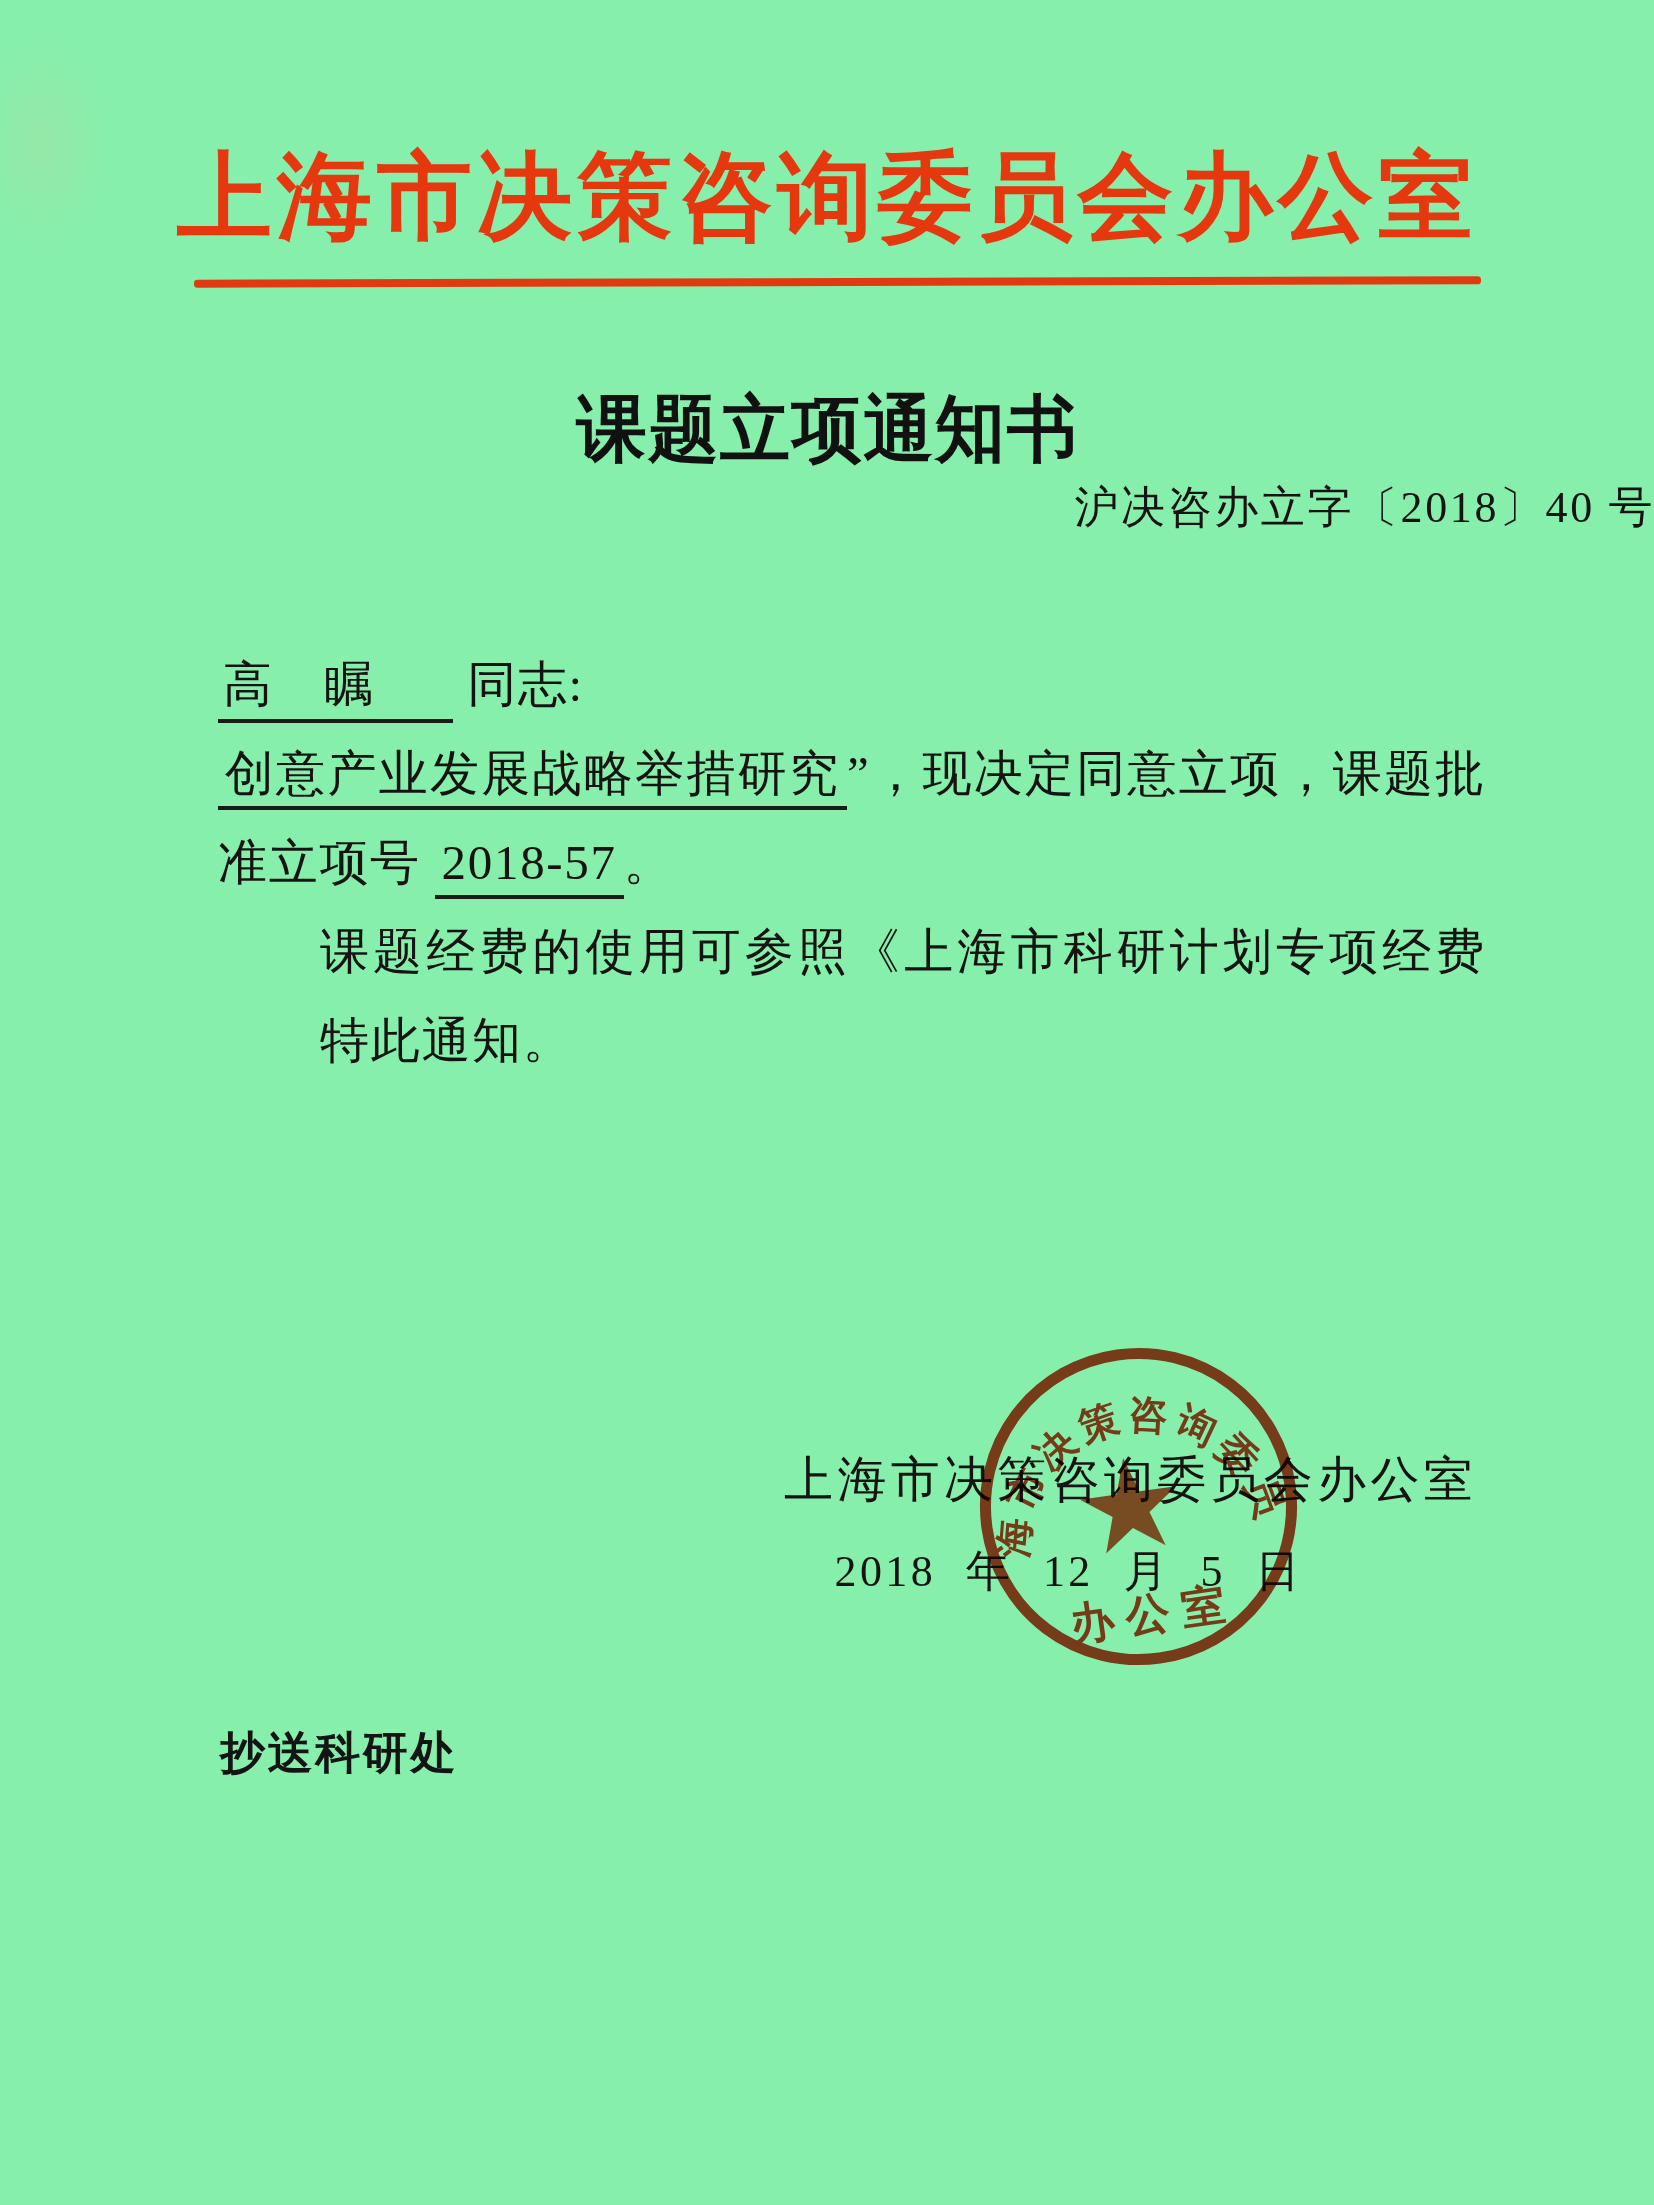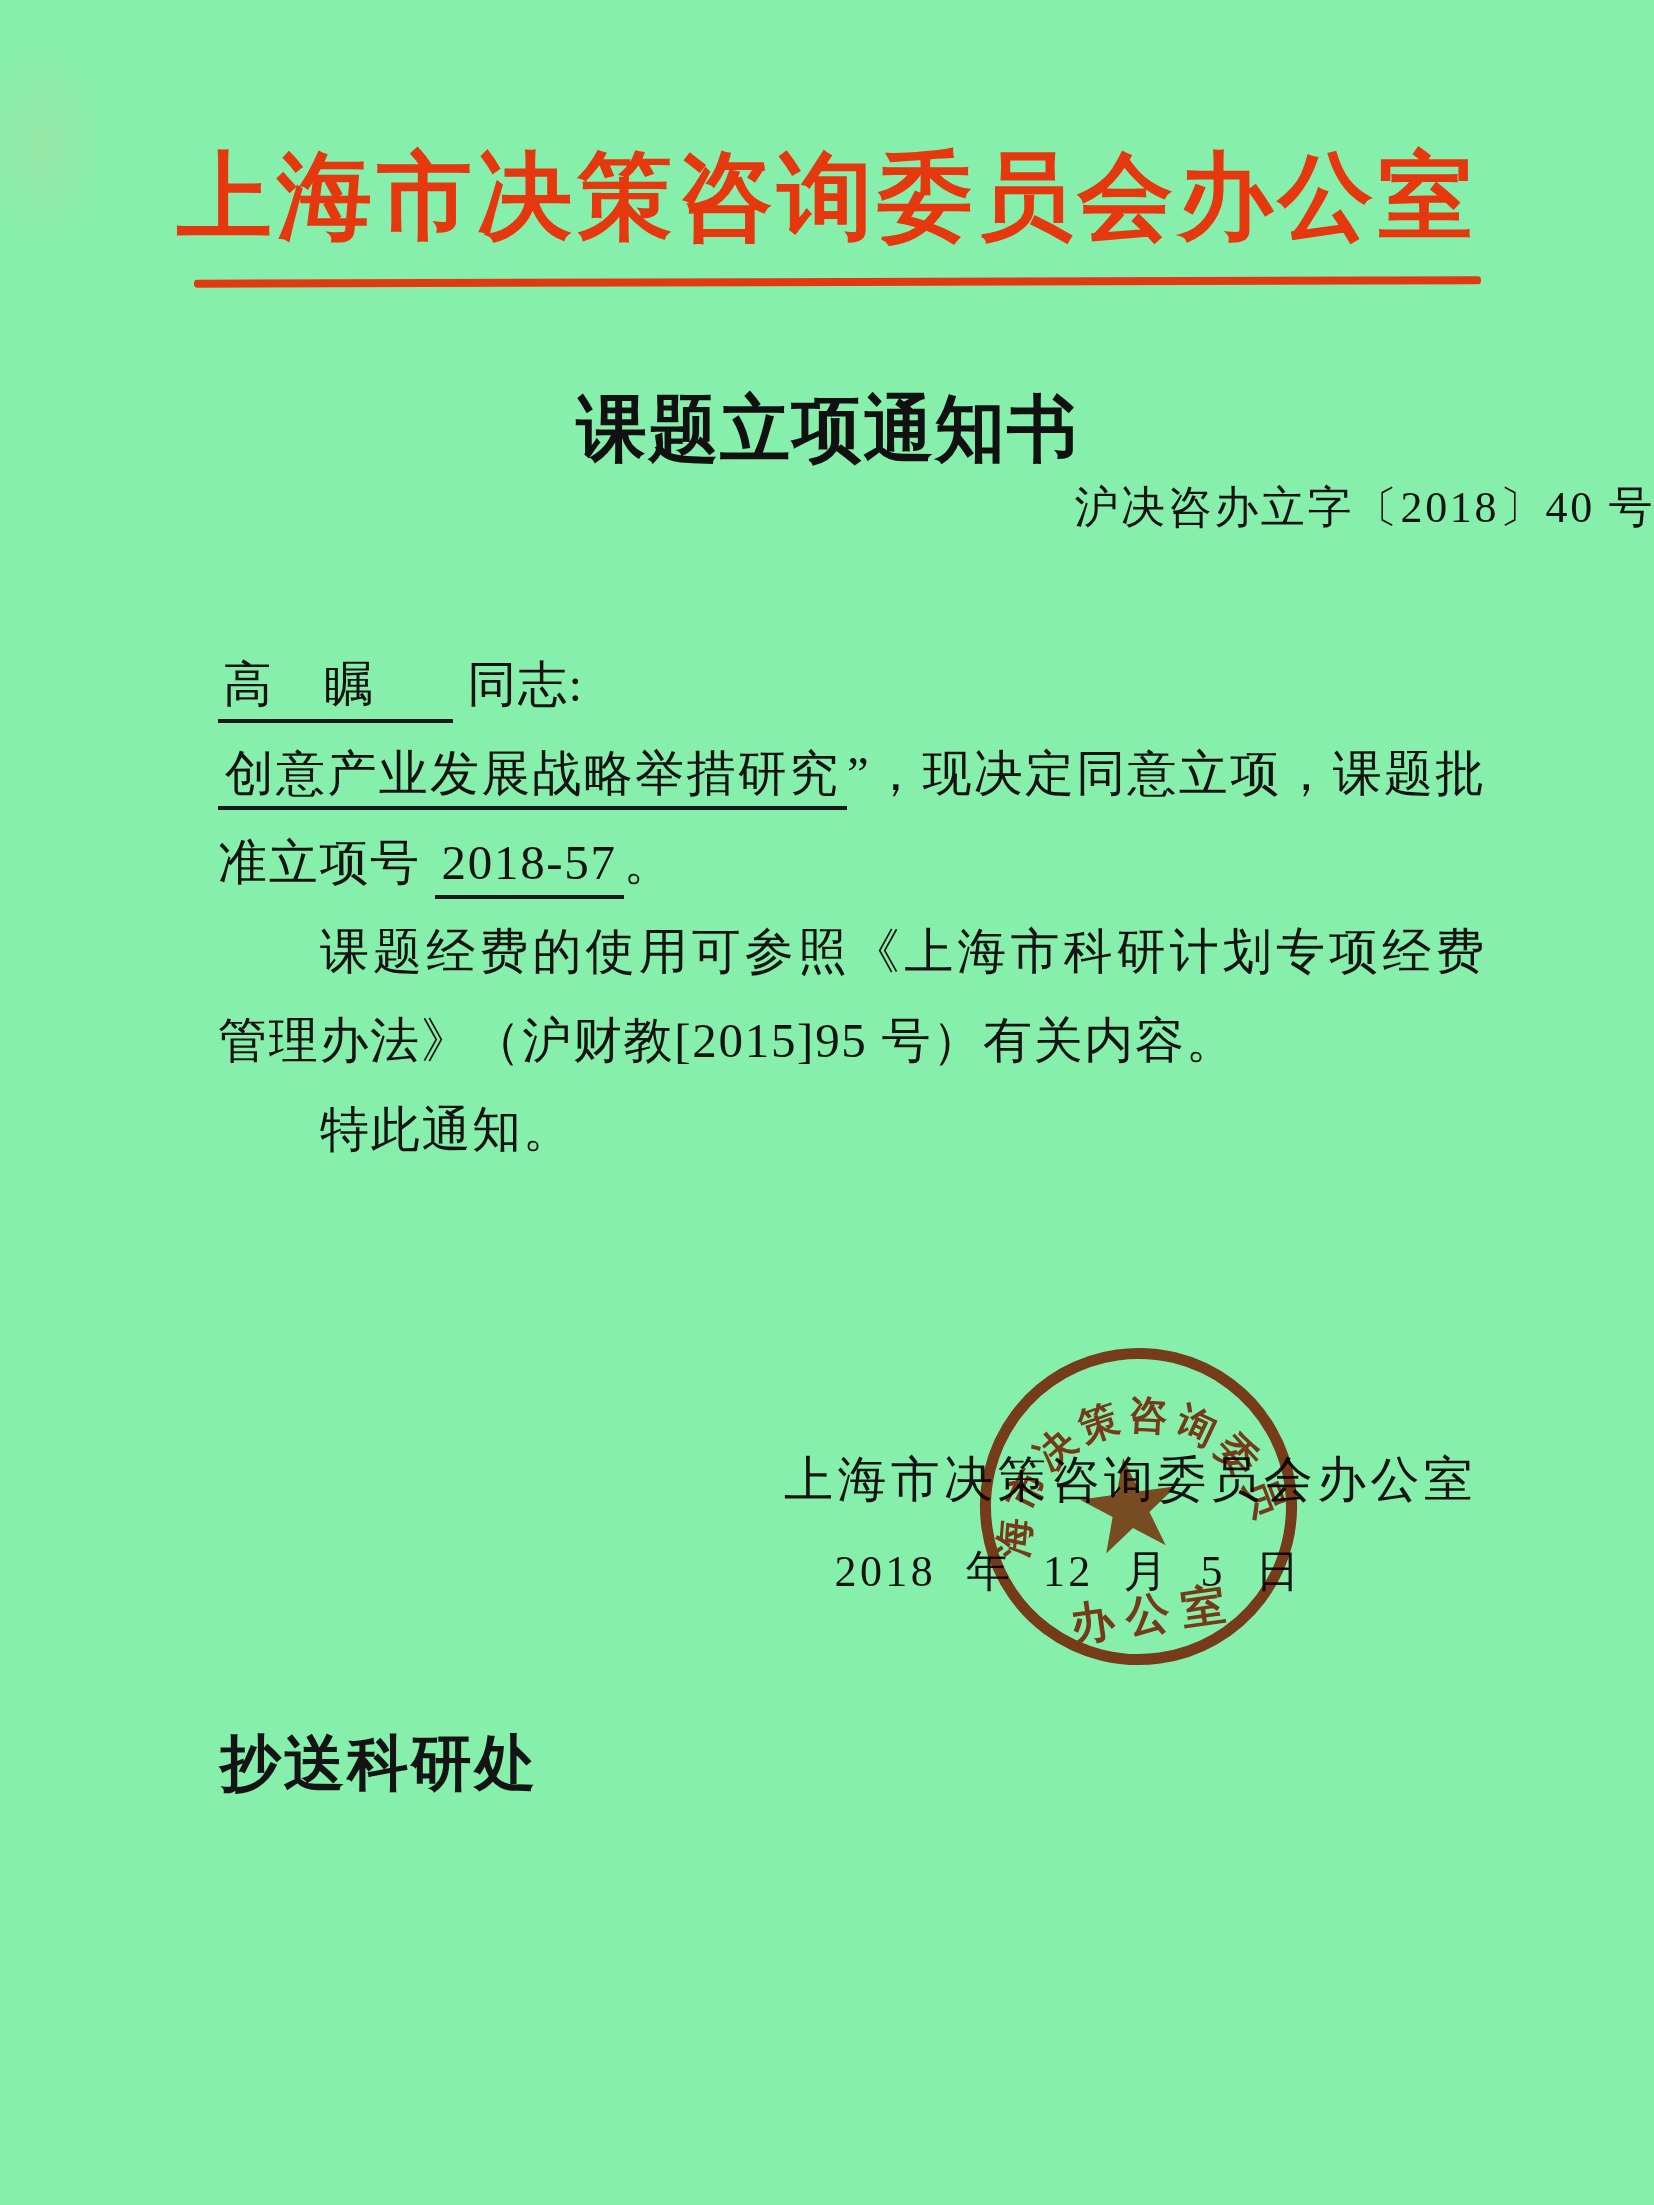--- a/index.html
+++ b/index.html
@@ -87,21 +87,21 @@
     font-size:46px;font-weight:700;fill:#dd2f12;letter-spacing:7px;
   }
   .stamp .bottom-text{
     font-family:"Liberation Serif","DejaVu Serif",serif;
     font-size:52px;font-weight:700;fill:#dd2f12;letter-spacing:14px;
     text-anchor:middle;
   }
   .footer-cc{
     position:absolute;top:1723px;left:220px;
     font-family:"Liberation Sans","DejaVu Sans",sans-serif;
-    font-size:61px;font-weight:700;letter-spacing:2.6px;
+    font-size:45px;font-weight:700;letter-spacing:2.6px;
     color:#141414;
     white-space:nowrap;
   }
 </style>
 </head>
 <body>
 
 <div class="page">
 
   <div class="smudge"></div>
@@ -118,21 +118,20 @@
 
     <div class="line"><span class="u name">高　瞩</span><span> 同志:</span></div>
 
 
     <div class="line justify"><span class="u">创意产业发展战略举措研究</span><span>”，现决定同意立项，课题批</span></div>
 
     <div class="line"><span>准立项号 </span><span class="u">2018-57</span><span>。</span></div>
 
     <div class="line justify indent"><span>课题经费的使用可参照《上海市科研计划专项经费</span></div>
 
-    <div class="line"><span>管理办法》（沪财教[2015]95 号）有关内容。</span></div>
 
     <div class="line indent"><span>特此通知。</span></div>
 
   </div>
 
   <div class="sig-org">上海市决策咨询委员会办公室</div>
 
   <div class="sig-date">2018 年 12 月 5 日</div>
 
   <svg class="stamp" viewBox="0 0 394 394" xmlns="http://www.w3.org/2000/svg">

